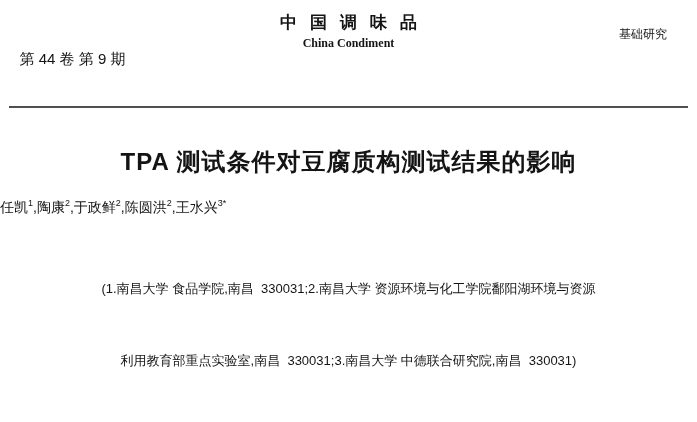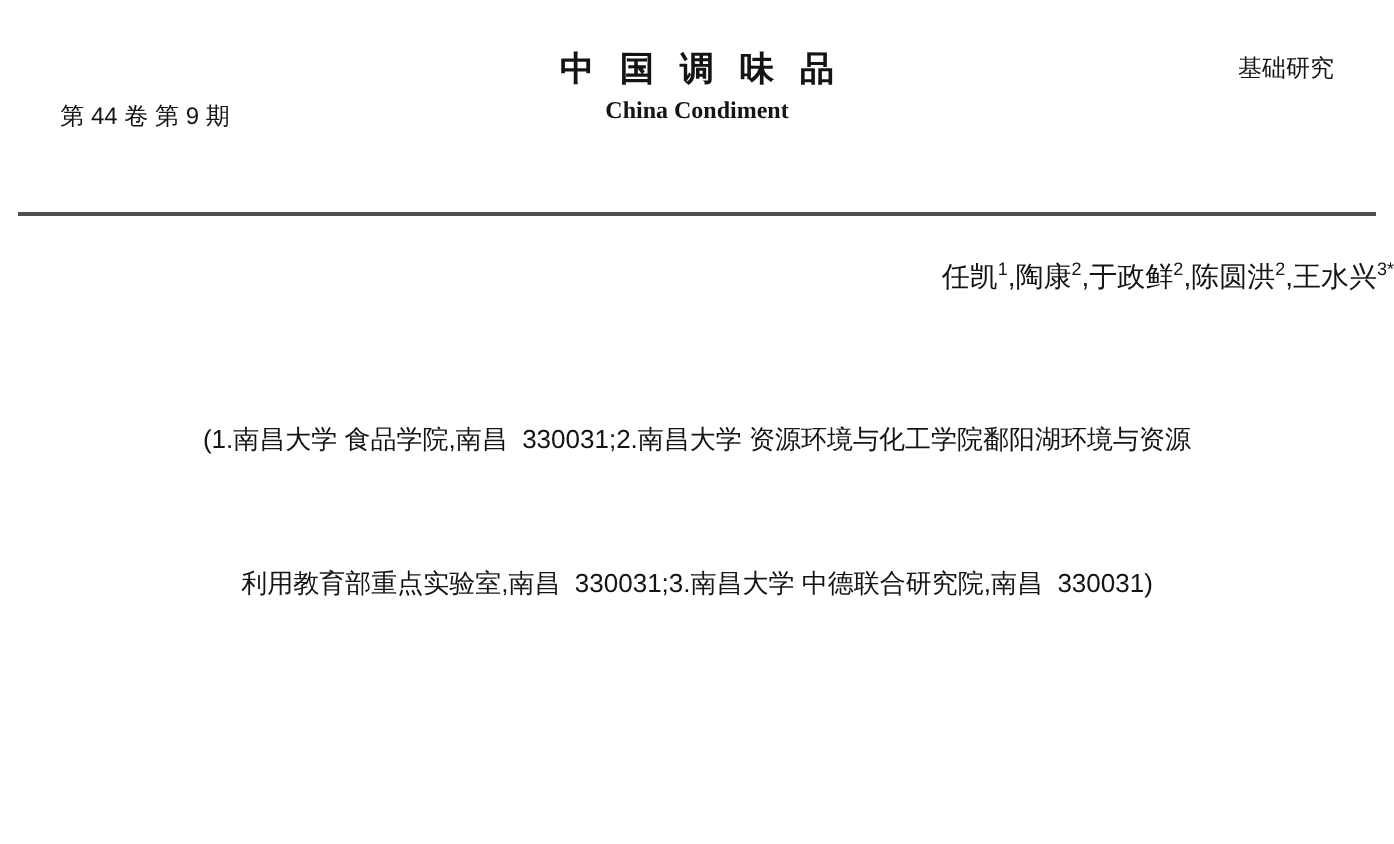--- a/index.html
+++ b/index.html
@@ -17,26 +17,26 @@
   
   .header {
     display: flex;
     align-items: flex-start;
     padding: 13px 10px 0 10px;
     box-sizing: border-box;
   }
   .h-left {
     width: 125px;
     text-align: center;
-    font-size: 12px;
+    font-size: 15px;
     line-height: 17px;
     padding-top: 3px;
     white-space: pre;
   }
-  .h-center { flex: 1; text-align: center; margin-top: 12px; }
+  .h-center { flex: 1; text-align: center; }
   .journal-cn {
     font-size: 17px;
     font-weight: 600;
     letter-spacing: 13px;
     padding-left: 13px; 
     line-height: 20px;
     white-space: nowrap;
   }
   .journal-en {
     font-family: "Liberation Serif", "DejaVu Serif", serif;
@@ -63,21 +63,21 @@
   .title {
     margin: 39px 0 0 0;
     text-align: center;
     font-size: 24px;
     font-weight: 600;
     letter-spacing: 1px;
     line-height: 30px;
   }
   .authors {
     margin-top: 21px;
-    text-align: right;
+    text-align: left;
     font-size: 14px;
     line-height: 18px;
   }
   .authors sup { font-size: 9px; line-height: 0; }
   .affiliation {
     margin-top: 13px;
     text-align: center;
     font-size: 13px;
     line-height: 24px;
     white-space: pre;
@@ -94,20 +94,21 @@
     </div>
     <div class="h-center">
       <div class="journal-cn">中国调味品</div>
       <div class="journal-en">China Condiment</div>
     </div>
     <div class="h-right">基础研究</div>
   </div>
 
   <div class="rule"></div>
 
+  <h1 class="title">TPA 测试条件对豆腐质构测试结果的影响</h1>
 
   <div class="authors">
     <span>任凯</span><sup>1</sup><span>,</span><span>陶康</span><sup>2</sup><span>,</span><span>于政鲜</span><sup>2</sup><span>,</span><span>陈圆洪</span><sup>2</sup><span>,</span><span>王水兴</span><sup>3*</sup>
   </div>
 
   <div class="affiliation">
     <div>(1.南昌大学 食品学院,南昌  330031;2.南昌大学 资源环境与化工学院鄱阳湖环境与资源</div>
     <div>利用教育部重点实验室,南昌  330031;3.南昌大学 中德联合研究院,南昌  330031)</div>
   </div>
 

